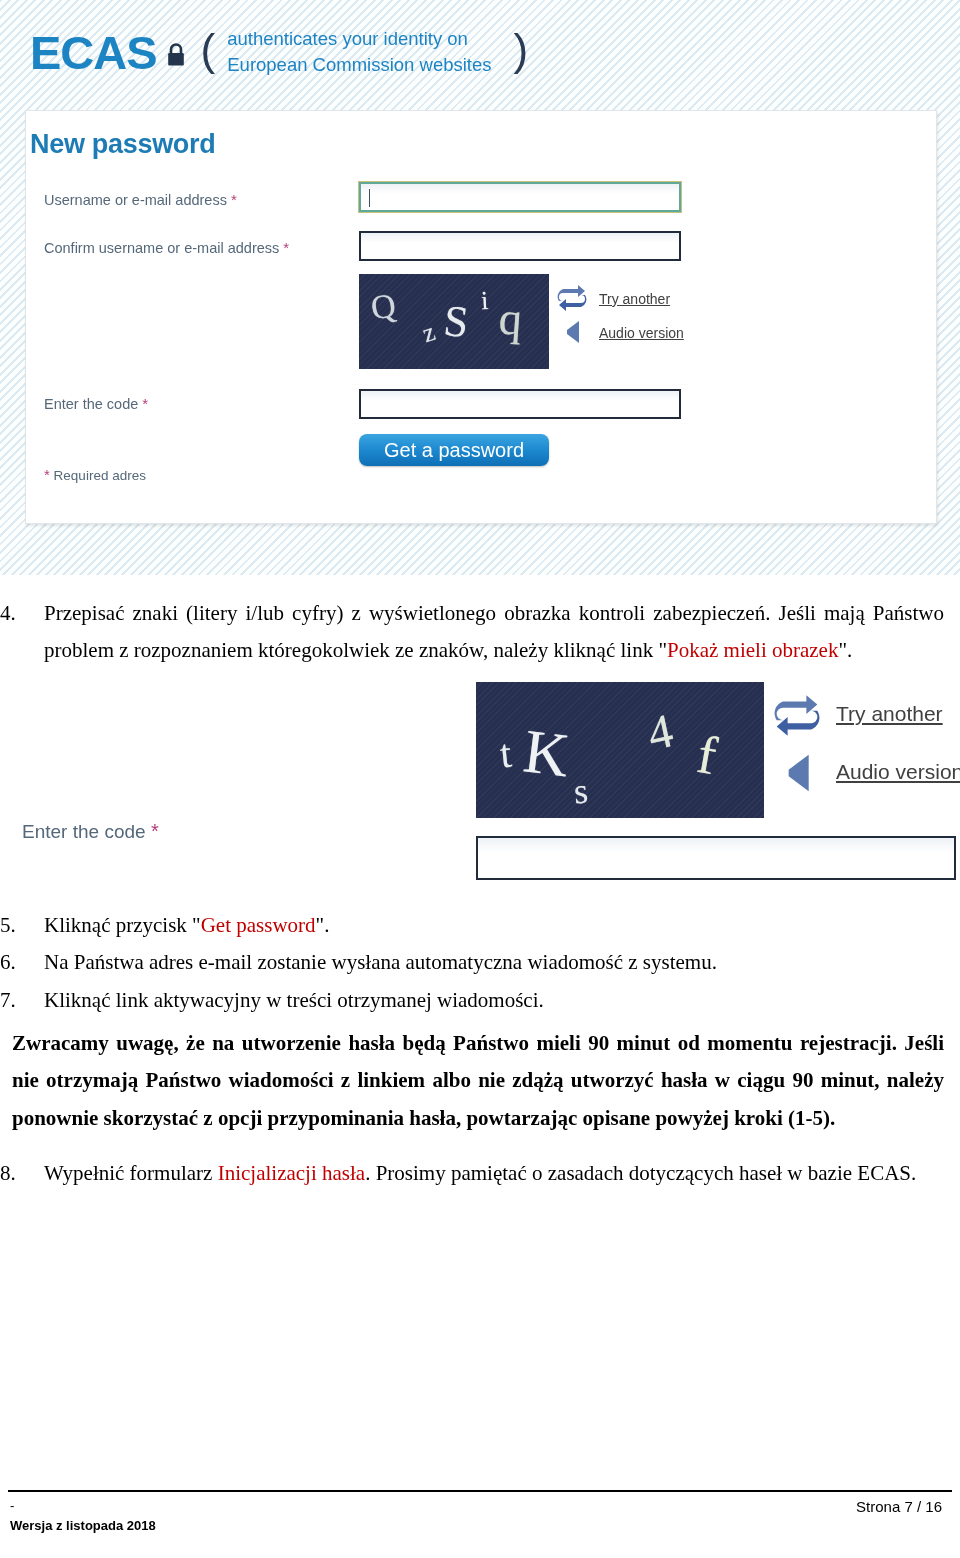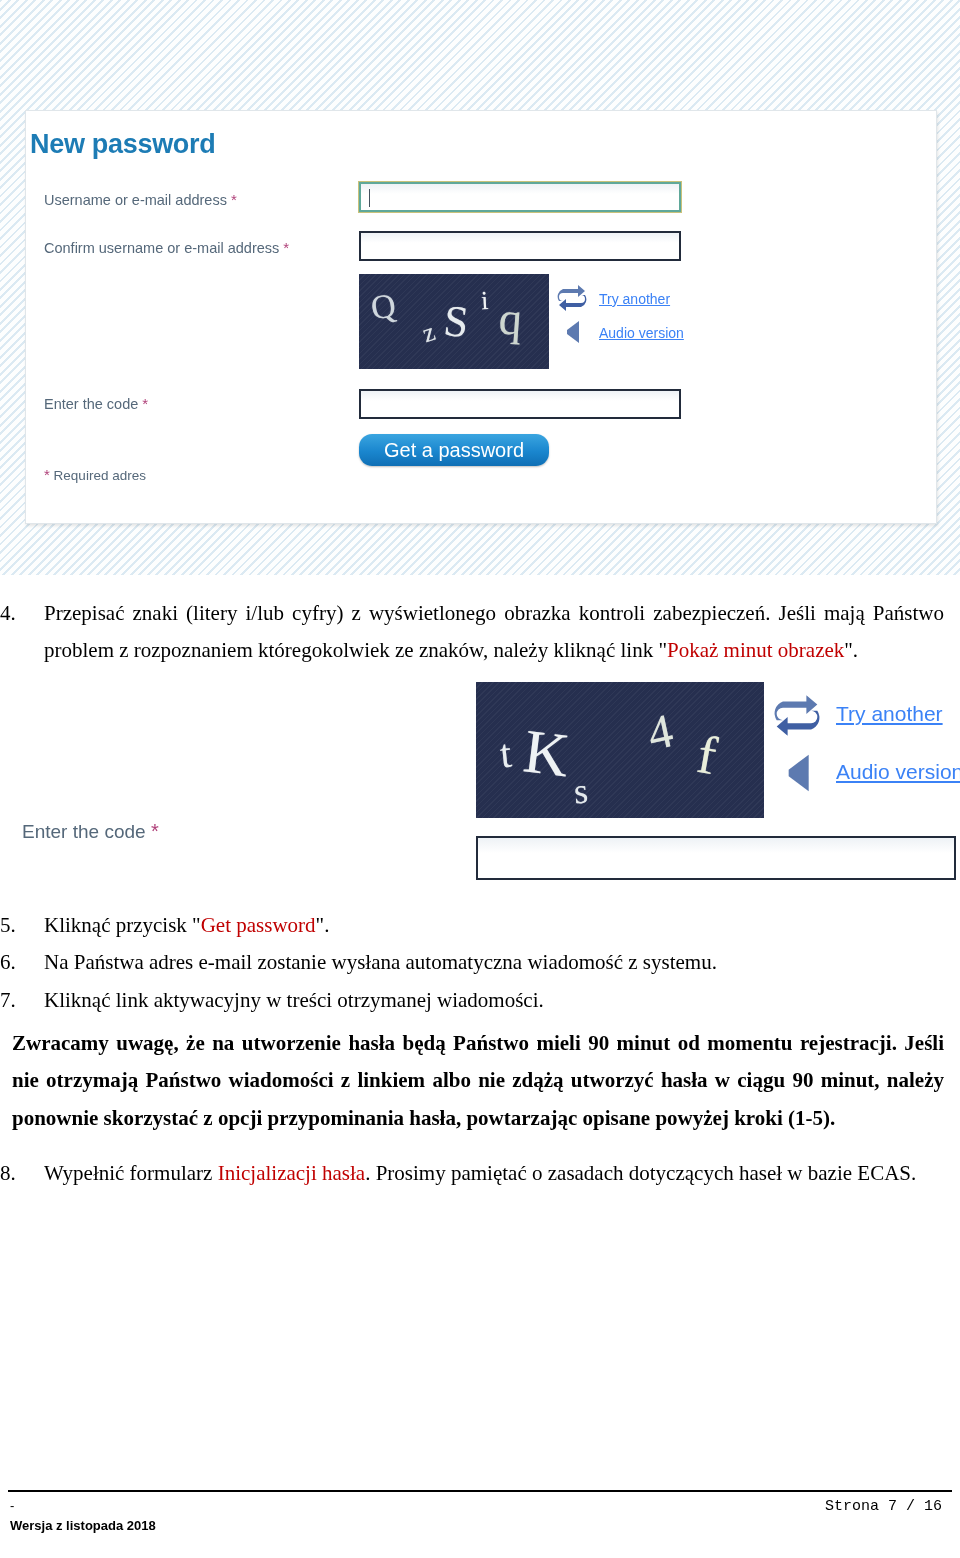--- a/index.html
+++ b/index.html
@@ -129,29 +129,29 @@
   .captcha-ch {
     position: absolute;
     color: #e8ecf0;
     font-family: "Liberation Serif", serif;
     text-shadow: 0 0 1px rgba(255,255,255,0.5);
   }
 
   .side-link {
     position: absolute;
     font-family: "Liberation Sans", sans-serif;
-    color: #3b82f6;
+    color: #404040;
     text-decoration: underline;
     white-space: nowrap;
   }
 
   .get-pw-btn {
     position: absolute;
     background: linear-gradient(to bottom, #3aa5e0 0%, #1a86ce 55%, #0f6fb5 100%);
-    border-radius: 13px;
+    border-radius: 8px;
     color: #ffffff;
     font-family: "Liberation Sans", sans-serif;
     text-align: center;
     box-shadow: 0 1px 2px rgba(0,0,0,0.25);
     border: none;
     cursor: pointer;
   }
 
   #required-note {
     position: absolute;
@@ -219,30 +219,45 @@
     font-size: 13px;
     font-weight: bold;
     color: #000;
   }
   #footer-dash { top: 8px; font-weight: normal; }
   #footer-version { top: 28px; }
   #footer-page {
     position: absolute;
     right: 18px;
     top: 8px;
-    font-family: Liberation Mono, monospace;
+    font-family: Liberation Sans, sans-serif;
     font-size: 15px;
     color: #000;
   }
 </style>
 </head>
 <body>
 
 <div id="ecas-screenshot">
 
+  <div id="ecas-header">
+    <span id="ecas-wordmark">ECAS</span>
+    <span>
+      <svg id="lock-icon" width="22" height="26" viewBox="0 0 22 26" aria-hidden="true">
+        <path d="M6 11 V7.5 a5 5 0 0 1 10 0 V11" fill="none" stroke="#23344c" stroke-width="2.6"></path>
+        <rect x="3.2" y="11" width="15.6" height="12.5" rx="1.2" fill="#23344c"></rect>
+      </svg>
+    </span>
+    <span id="paren-open">(</span>
+    <span id="ecas-tagline">
+      <span>authenticates your identity on</span><br>
+      <span>European Commission websites</span>
+    </span>
+    <span id="paren-close">)</span>
+  </div>
 
   <div id="ecas-card">
 
     <div id="ecas-title">New password</div>
 
     <div class="field-label" style="left:18px; top:80px;">
       <span>Username or e-mail address</span>
       <span class="req-star">*</span>
     </div>
     <div class="ecas-input focus" style="left:333px; top:71px; width:322px; height:30px;">
@@ -291,21 +306,21 @@
       <span>Required adres</span>
     </div>
 
   </div>
 </div>
 
 <div id="doc">
 
   <p class="li" style="margin-top:20px;">
     <span class="li-num">4.</span>
-    <span class="li-body"><span>Przepisać znaki (litery i/lub cyfry) z wyświetlonego obrazka kontroli zabezpieczeń. Jeśli mają Państwo problem z rozpoznaniem któregokolwiek ze znaków, należy kliknąć link "</span><span class="red">Pokaż minut obrazek</span><span>".</span></span>
+    <span class="li-body"><span>Przepisać znaki (litery i/lub cyfry) z wyświetlonego obrazka kontroli zabezpieczeń. Jeśli mają Państwo problem z rozpoznaniem któregokolwiek ze znaków, należy kliknąć link "</span><span class="red">Pokaż mieli obrazek</span><span>".</span></span>
   </p>
 
   <div id="figure2">
     <div class="field-label" style="left:22px; top:150px; font-size:19px;">
       <span>Enter the code</span>
       <span class="req-star" style="font-size:20px;">*</span>
     </div>
 
     <div class="captcha-img" style="left:476px; top:12px; width:288px; height:136px;">
       <span class="captcha-ch" style="left:24px; top:48px; font-size:40px; transform:rotate(-6deg); color:#e9eef1;">t</span>

